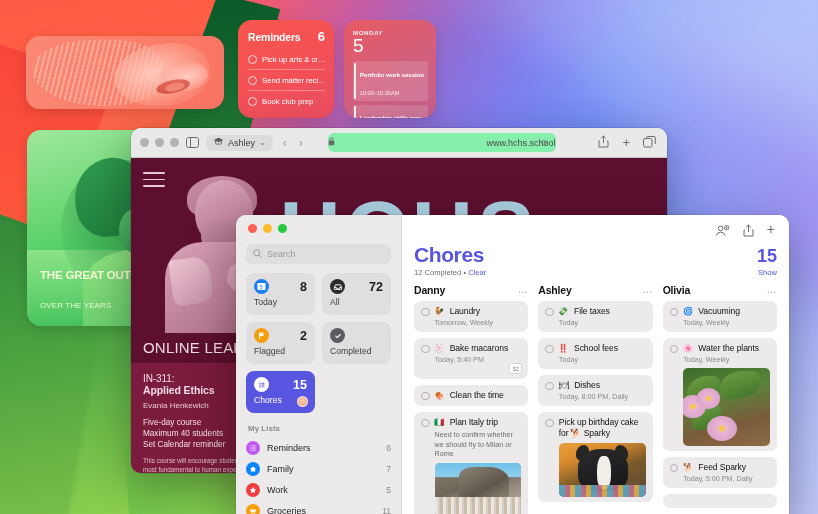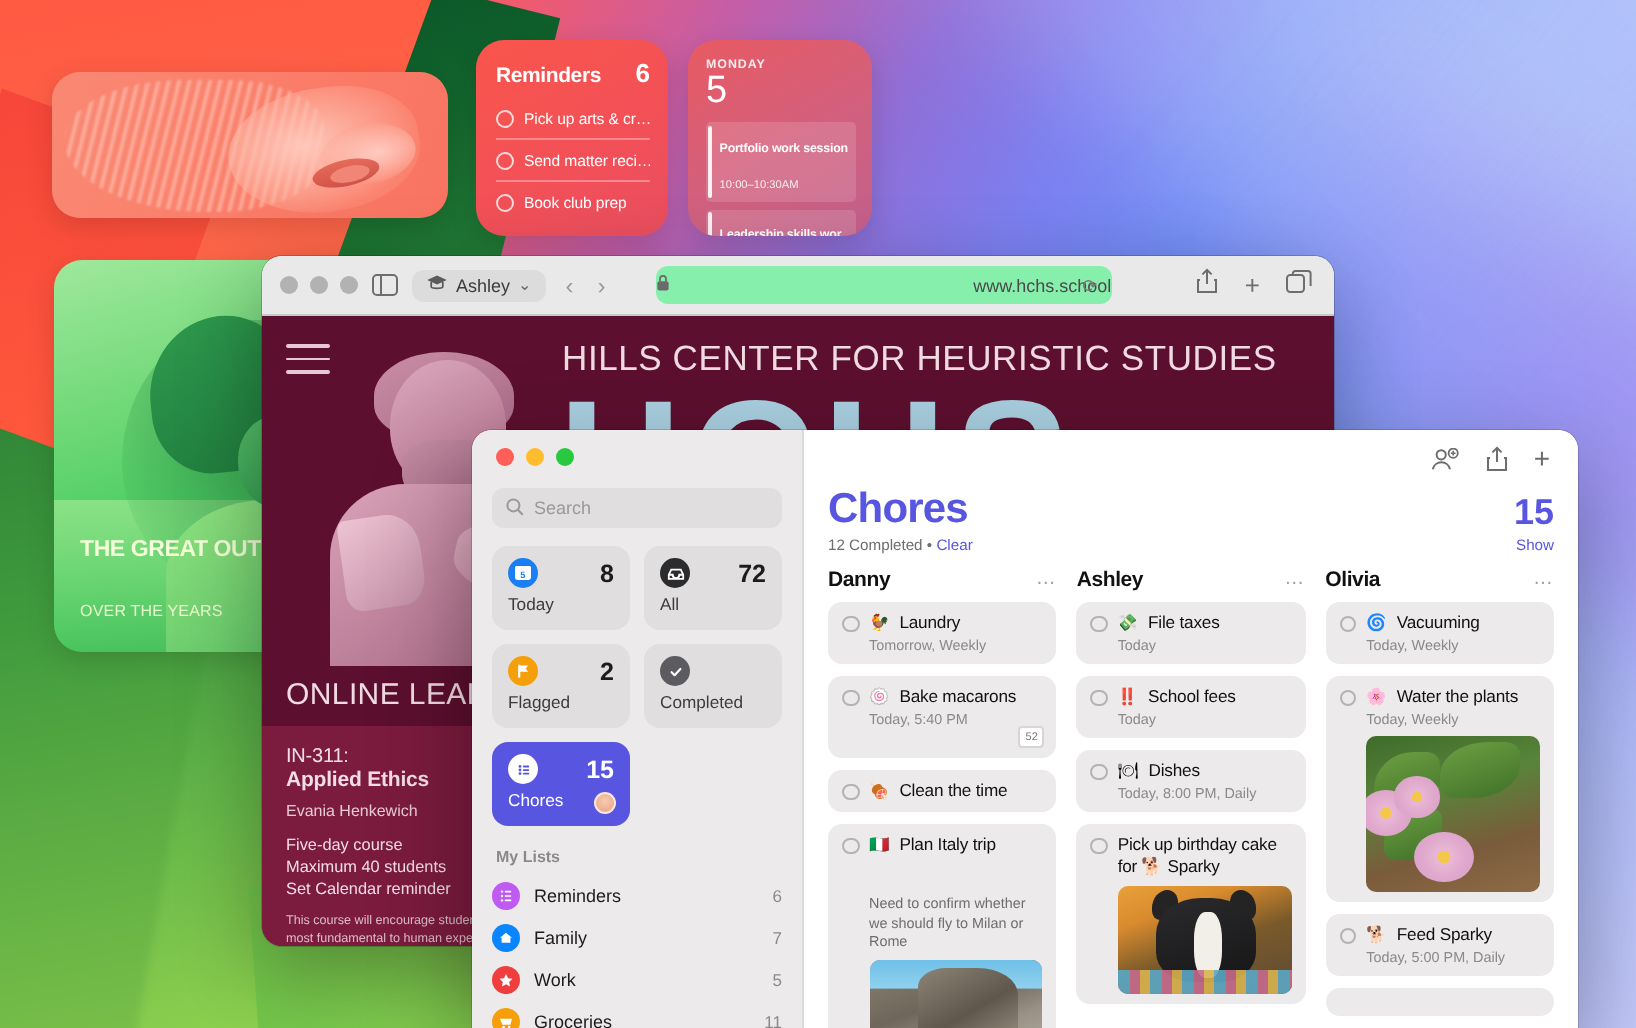--- a/index.html
+++ b/index.html
@@ -382,21 +382,21 @@
     margin-bottom: 6px; position: relative;
   }
   .task-row { display: flex; align-items: flex-start; gap: 5px; }
   .t-circle {
     width: 8.5px; height: 8.5px; border-radius: 50%;
     border: 1px solid #b4b2b2; flex: none; margin-top: 1.5px;
   }
   .t-title { font-size: 8.6px; color: #111; letter-spacing: -0.1px; line-height: 11px;}
   .t-emoji { font-size: 8.2px; }
   .t-sub { font-size: 7.2px; color: #8b8989; margin-left: 13.5px; margin-top: 1px; line-height: 9px;}
-  .t-note { font-size: 7.2px; color: #6d6d70; margin-left: 13.5px; margin-top: 19px; line-height: 9.5px;}
+  .t-note { font-size: 7.2px; color: #6d6d70; margin-left: 13.5px; margin-top: 2px; line-height: 9.5px;}
   .t-badge {
     position: absolute; right: 6px; bottom: 5px;
     width: 13px; height: 11px; border-radius: 2px;
     background: #fff; border: 0.5px solid #d7d5d5;
     font-size: 5.5px; color: #7a7878;
     display:flex; align-items:center; justify-content:center;
   }
   .t-photo { margin-left: 13.5px; margin-top: 4px; border-radius: 5px; height: 54px; overflow: hidden; }
 
   .photo-italy {
@@ -594,21 +594,20 @@
           <i></i>
         </div>
       <div class="hero-statue">
         <div class="st-hair"></div>
         <div class="st-head"></div>
         <div class="st-beard"></div>
         <div class="st-body"></div>
         <div class="st-fold"></div>
         <div class="st-arm"></div>
       </div>
-      <div class="hero-title">HILLS CENTER FOR HEURISTIC STUDIES</div>
       <div class="hero-hchs">HCHS</div>
       <div class="online-band"></div>
       <div class="online-text">ONLINE LEARNING</div>
       <div class="course-panel">
         <div class="cp-code">IN-311:</div>
         <div class="cp-name">Applied Ethics</div>
         <div class="cp-author">Evania Henkewich</div>
         <div class="cp-meta">
           <div>Five-day course</div>
           <div>Maximum 40 students</div>

